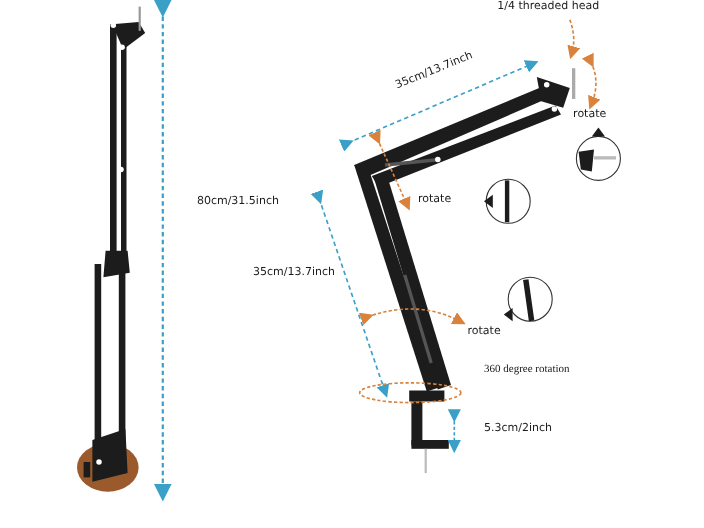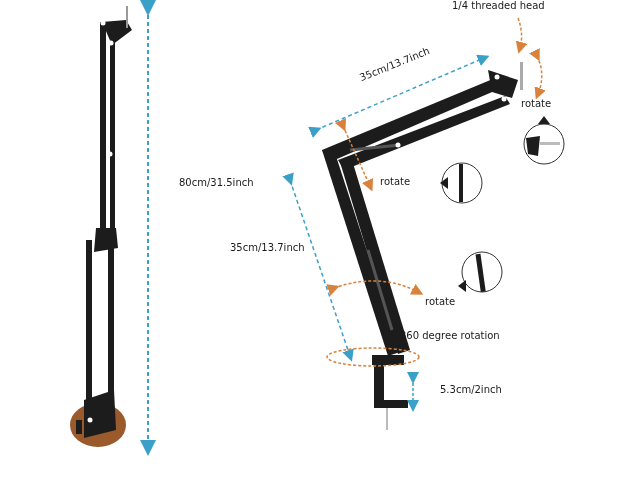--- a/index.html
+++ b/index.html
@@ -84,14 +84,14 @@
   </g>
 </svg>
 
 <div class="lbl" style="left:160px;top:177px;margin-left:19px;">80cm/31.5inch</div>
 <div class="lbl" style="left:358px;top:73px;transform:rotate(-22deg);transform-origin:left top;">35cm/13.7inch</div>
 <div class="lbl" style="left:230px;top:242px;">35cm/13.7inch</div>
 <div class="lbl" style="left:452px;top:0px;">1/4 threaded head</div>
 <div class="lbl" style="left:521px;top:98px;">rotate</div>
 <div class="lbl" style="left:380px;top:176px;">rotate</div>
 <div class="lbl" style="left:425px;top:296px;">rotate</div>
-<div class="lbl" style="left:400px;top:330px;">360 degree rotation</div>
+<div class="lbl" style="left:440px;top:330px;font-family:Liberation Serif, serif;">360 degree rotation</div>
 <div class="lbl" style="left:440px;top:384px;">5.3cm/2inch</div>
 
 </body></html>

